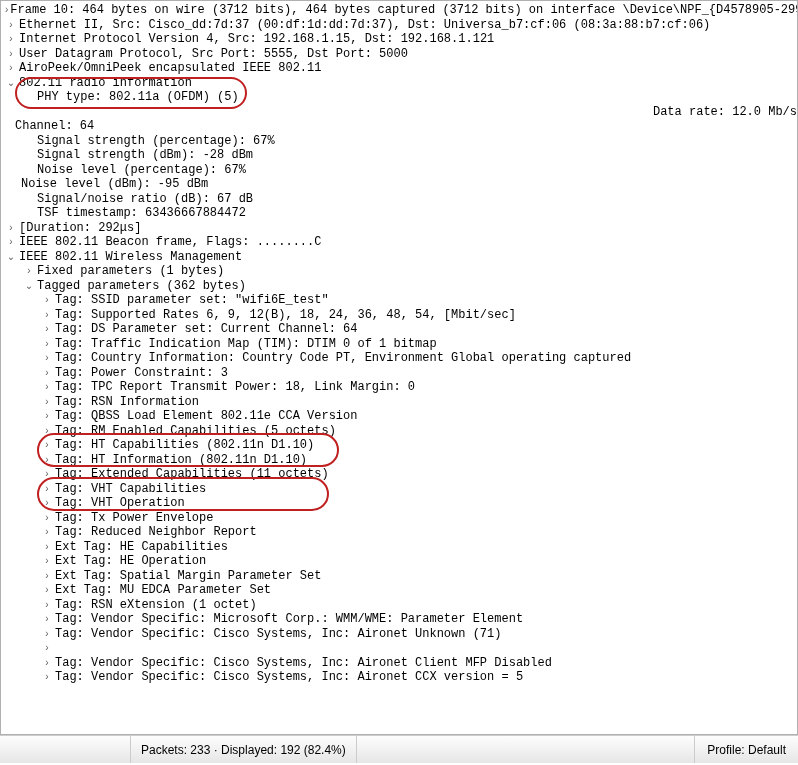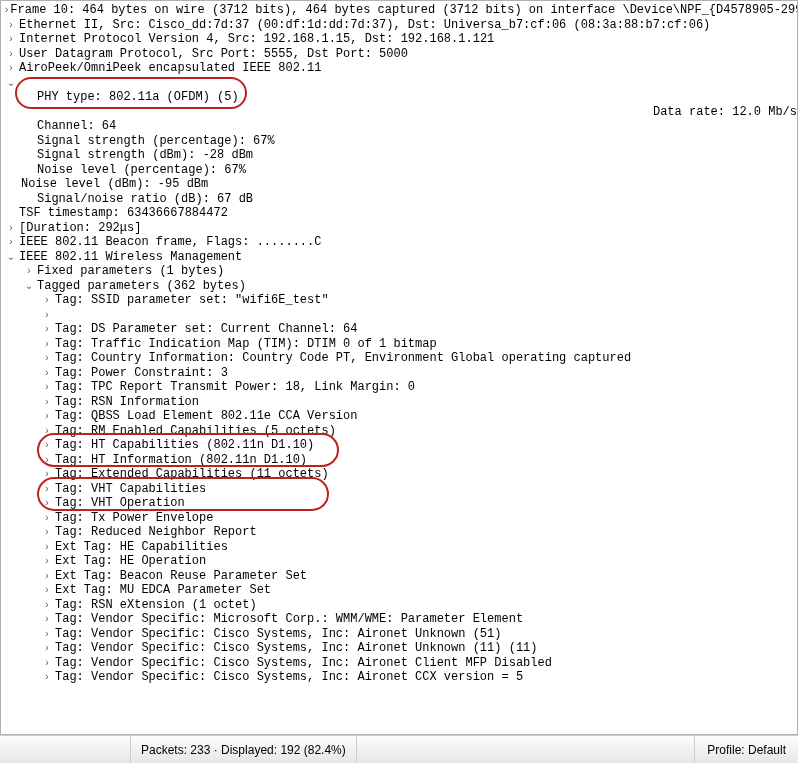--- a/index.html
+++ b/index.html
@@ -86,60 +86,60 @@
 </style>
 </head>
 <body>
 
 <div class="pane" id="tree-pane">
     <div class="row" style="padding-left: 4px;"><span class="toggle">›</span><span class="lbl">Frame 10: 464 bytes on wire (3712 bits), 464 bytes captured (3712 bits) on interface \Device\NPF_{D4578905-2998-4A56-8C33-C34316</span></div>
     <div class="row" style="padding-left: 4px;"><span class="toggle">›</span><span class="lbl">Ethernet II, Src: Cisco_dd:7d:37 (00:df:1d:dd:7d:37), Dst: Universa_b7:cf:06 (08:3a:88:b7:cf:06)</span></div>
     <div class="row" style="padding-left: 4px;"><span class="toggle">›</span><span class="lbl">Internet Protocol Version 4, Src: 192.168.1.15, Dst: 192.168.1.121</span></div>
     <div class="row" style="padding-left: 4px;"><span class="toggle">›</span><span class="lbl">User Datagram Protocol, Src Port: 5555, Dst Port: 5000</span></div>
     <div class="row" style="padding-left: 4px;"><span class="toggle">›</span><span class="lbl">AiroPeek/OmniPeek encapsulated IEEE 802.11</span></div>
-    <div class="row" style="padding-left: 4px;"><span class="toggle">⌄</span></div>
+    <div class="row" style="padding-left: 4px;"><span class="toggle">⌄</span><span class="lbl">802.11 radio information</span></div>
     <div class="row" style="padding-left: 22px;"><span class="no-toggle"></span><span class="lbl">PHY type: 802.11a (OFDM) (5)</span></div>
     <div class="row" style="padding-left: 22px; justify-content: flex-end;"><span class="no-toggle"></span><span class="lbl">Data rate: 12.0 Mb/s</span></div>
-    <div class="row" style="padding-left: 22px;"><span class="no-toggle"></span><span class="lbl">Channel: 64</span></div>
+    <div class="row" style=""><span class="no-toggle"></span><span class="lbl">Channel: 64</span></div>
     <div class="row" style="padding-left: 22px;"><span class="no-toggle"></span><span class="lbl">Signal strength (percentage): 67%</span></div>
     <div class="row" style="padding-left: 22px; font-family: Liberation Mono, monospace;"><span class="no-toggle"></span><span class="lbl">Signal strength (dBm): -28 dBm</span></div>
     <div class="row" style="padding-left: 22px;"><span class="no-toggle"></span><span class="lbl">Noise level (percentage): 67%</span></div>
     <div class="row" style="padding-left: 6px;"><span class="no-toggle"></span><span class="lbl">Noise level (dBm): -95 dBm</span></div>
     <div class="row" style="padding-left: 22px;"><span class="no-toggle"></span><span class="lbl">Signal/noise ratio (dB): 67 dB</span></div>
-    <div class="row" style="padding-left: 4px; text-align: center;"><span class="no-toggle"></span><span class="lbl">TSF timestamp: 63436667884472</span></div>
+    <div class="row" style="padding-left: 22px; text-align: center;"><span class="no-toggle"></span><span class="lbl">TSF timestamp: 63436667884472</span></div>
     <div class="row" style="padding-left: 4px;"><span class="toggle">›</span><span class="lbl">[Duration: 292μs]</span></div>
     <div class="row" style="padding-left: 4px;"><span class="toggle">›</span><span class="lbl">IEEE 802.11 Beacon frame, Flags: ........C</span></div>
     <div class="row" style="padding-left: 4px;"><span class="toggle">⌄</span><span class="lbl">IEEE 802.11 Wireless Management</span></div>
     <div class="row" style="padding-left: 22px;"><span class="toggle">›</span><span class="lbl">Fixed parameters (1 bytes)</span></div>
     <div class="row" style="padding-left: 22px;"><span class="toggle">⌄</span><span class="lbl">Tagged parameters (362 bytes)</span></div>
     <div class="row" style="padding-left: 40px;"><span class="toggle">›</span><span class="lbl">Tag: SSID parameter set: "wifi6E_test"</span></div>
-    <div class="row" style="padding-left: 40px;"><span class="toggle">›</span></div>
+    <div class="row" style="padding-left: 40px;"><span class="toggle">›</span><span class="lbl">Tag: Supported Rates 6, 9, 12(B), 18, 24, 36, 48, 54, [Mbit/sec]</span></div>
     <div class="row" style="padding-left: 40px;"><span class="toggle">›</span><span class="lbl">Tag: DS Parameter set: Current Channel: 64</span></div>
     <div class="row" style="padding-left: 40px;"><span class="toggle">›</span><span class="lbl">Tag: Traffic Indication Map (TIM): DTIM 0 of 1 bitmap</span></div>
     <div class="row" style="padding-left: 40px;"><span class="toggle">›</span><span class="lbl">Tag: Country Information: Country Code PT, Environment Global operating captured</span></div>
     <div class="row" style="padding-left: 40px;"><span class="toggle">›</span><span class="lbl">Tag: Power Constraint: 3</span></div>
     <div class="row" style="padding-left: 40px;"><span class="toggle">›</span><span class="lbl">Tag: TPC Report Transmit Power: 18, Link Margin: 0</span></div>
     <div class="row" style="padding-left: 40px;"><span class="toggle">›</span><span class="lbl">Tag: RSN Information</span></div>
     <div class="row" style="padding-left: 40px;"><span class="toggle">›</span><span class="lbl">Tag: QBSS Load Element 802.11e CCA Version</span></div>
     <div class="row" style="padding-left: 40px;"><span class="toggle">›</span><span class="lbl">Tag: RM Enabled Capabilities (5 octets)</span></div>
     <div class="row" style="padding-left: 40px;"><span class="toggle">›</span><span class="lbl">Tag: HT Capabilities (802.11n D1.10)</span></div>
     <div class="row" style="padding-left: 40px;"><span class="toggle">›</span><span class="lbl">Tag: HT Information (802.11n D1.10)</span></div>
     <div class="row" style="padding-left: 40px;"><span class="toggle">›</span><span class="lbl">Tag: Extended Capabilities (11 octets)</span></div>
     <div class="row" style="padding-left: 40px;"><span class="toggle">›</span><span class="lbl">Tag: VHT Capabilities</span></div>
     <div class="row" style="padding-left: 40px;"><span class="toggle">›</span><span class="lbl">Tag: VHT Operation</span></div>
     <div class="row" style="padding-left: 40px;"><span class="toggle">›</span><span class="lbl">Tag: Tx Power Envelope</span></div>
     <div class="row" style="padding-left: 40px;"><span class="toggle">›</span><span class="lbl">Tag: Reduced Neighbor Report</span></div>
     <div class="row" style="padding-left: 40px;"><span class="toggle">›</span><span class="lbl">Ext Tag: HE Capabilities</span></div>
     <div class="row" style="padding-left: 40px;"><span class="toggle">›</span><span class="lbl">Ext Tag: HE Operation</span></div>
-    <div class="row" style="padding-left: 40px;"><span class="toggle">›</span><span class="lbl">Ext Tag: Beacon Reuse Parameter Set</span></div>
+    <div class="row" style="padding-left: 40px;"><span class="toggle">›</span><span class="lbl">Ext Tag: Spatial Margin Parameter Set</span></div>
     <div class="row" style="padding-left: 40px;"><span class="toggle">›</span><span class="lbl">Ext Tag: MU EDCA Parameter Set</span></div>
     <div class="row" style="padding-left: 40px;"><span class="toggle">›</span><span class="lbl">Tag: RSN eXtension (1 octet)</span></div>
     <div class="row" style="padding-left: 40px;"><span class="toggle">›</span><span class="lbl">Tag: Vendor Specific: Microsoft Corp.: WMM/WME: Parameter Element</span></div>
-    <div class="row" style="padding-left: 40px;"><span class="toggle">›</span><span class="lbl">Tag: Vendor Specific: Cisco Systems, Inc: Aironet Unknown (51)</span></div>
-    <div class="row" style="padding-left: 40px;"><span class="toggle">›</span><span class="lbl">Tag: Vendor Specific: Cisco Systems, Inc: Aironet Unknown (11) (11)</span></div>
+    <div class="row" style="padding-left: 40px;"><span class="toggle">›</span><span class="lbl">Tag: Vendor Specific: Cisco Systems, Inc: Aironet Unknown (71)</span></div>
+    <div class="row" style="padding-left: 40px;"><span class="toggle">›</span></div>
     <div class="row" style="padding-left: 40px;"><span class="toggle">›</span><span class="lbl">Tag: Vendor Specific: Cisco Systems, Inc: Aironet Client MFP Disabled</span></div>
     <div class="row" style="padding-left: 40px;"><span class="toggle">›</span><span class="lbl">Tag: Vendor Specific: Cisco Systems, Inc: Aironet CCX version = 5</span></div>
   </div>
 
 <div class="status">
   <div class="cell" style="width:110px;border-left:none;"></div>
   <div class="cell">Packets: 233 · Displayed: 192 (82.4%)</div>
   <div class="spacer"></div>
   <div class="profile">Profile: Default</div>
 </div>

